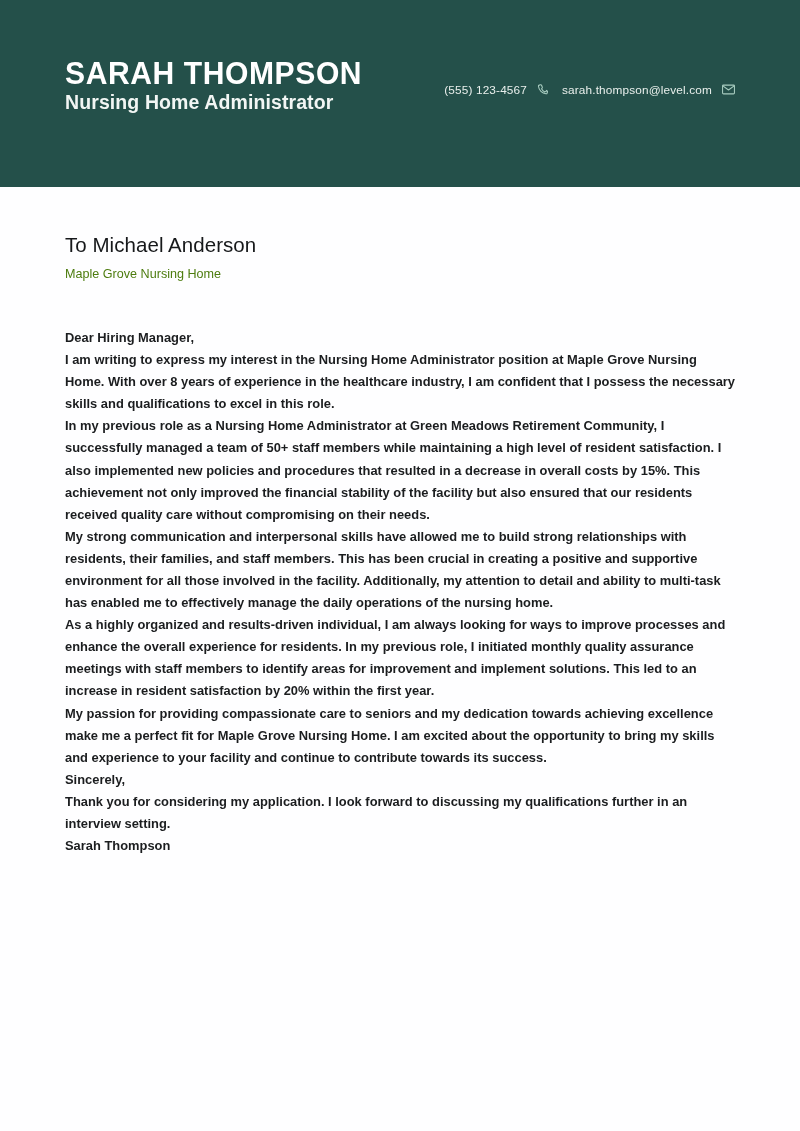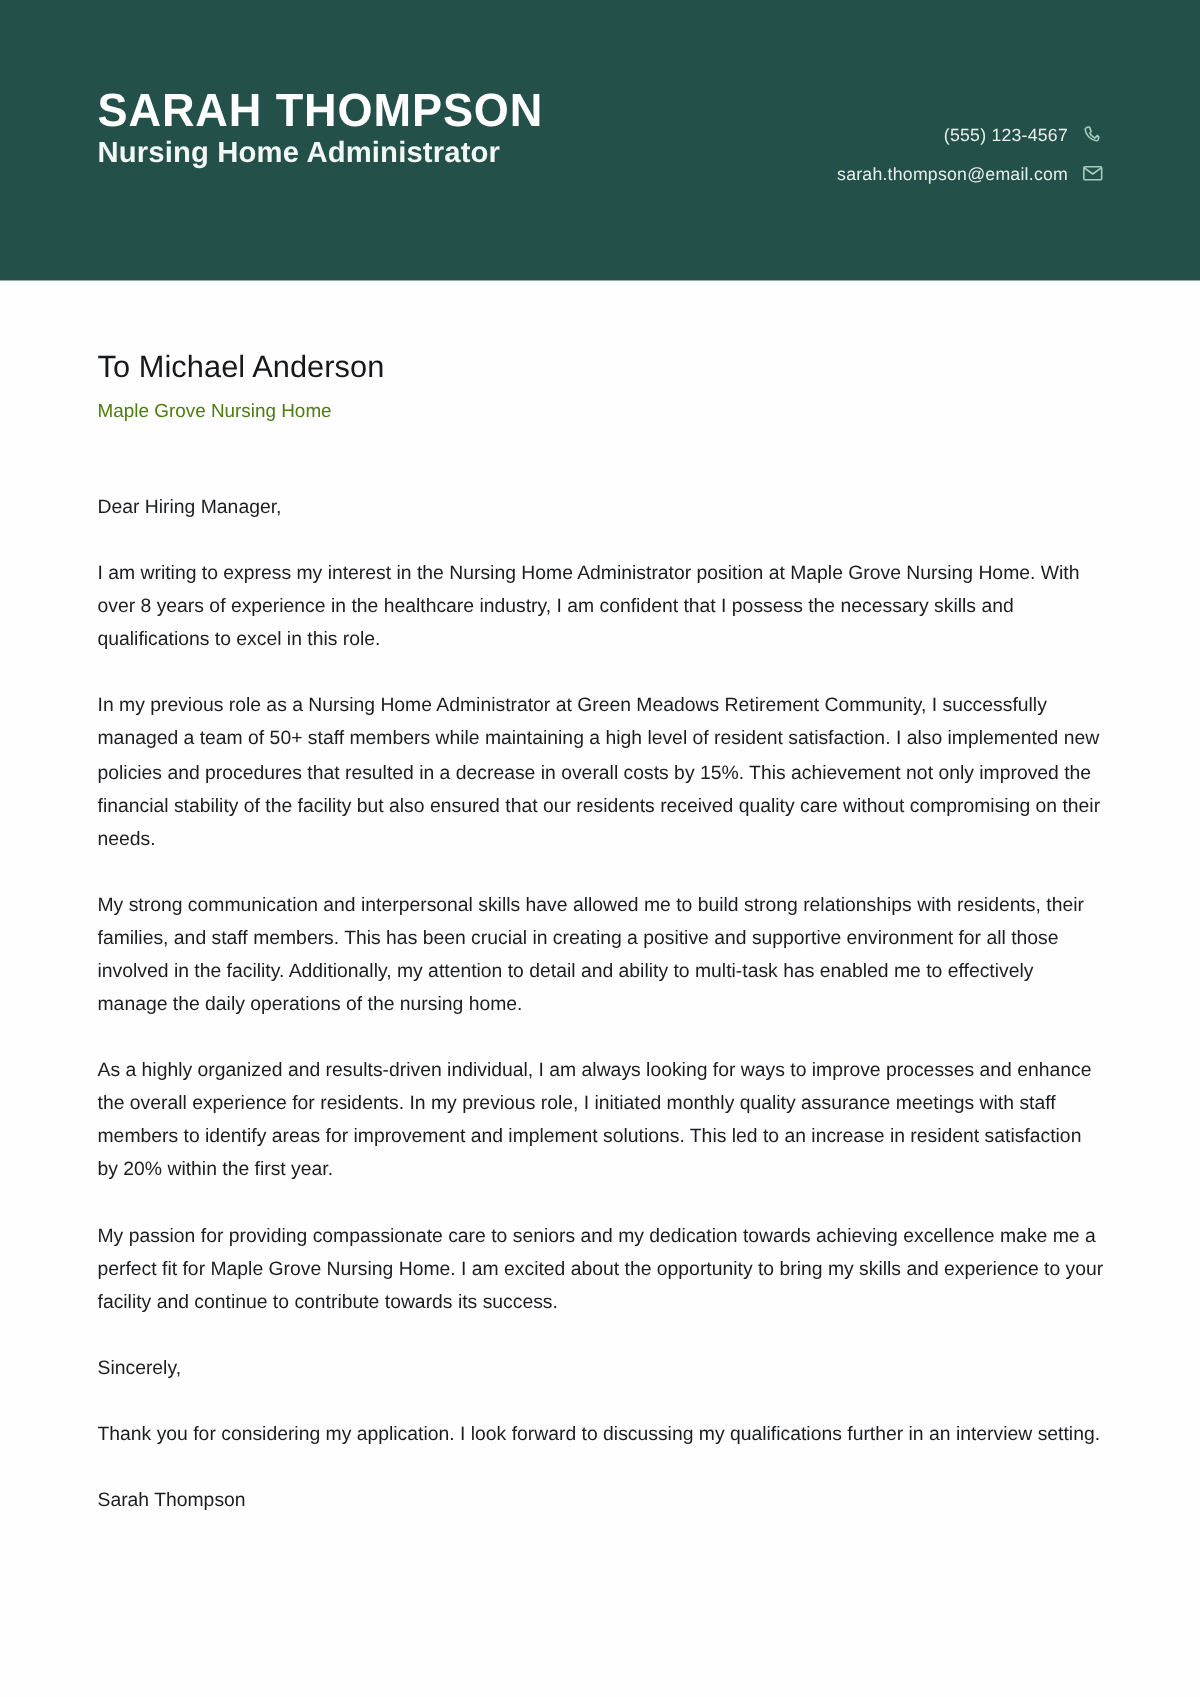--- a/index.html
+++ b/index.html
@@ -57,21 +57,21 @@
     font-size: 19.5px;
     font-weight: 700;
     color: #f2f6f4;
     line-height: 1.2;
     letter-spacing: 0.1px;
     white-space: nowrap;
   }
 
   .header-right {
     display: flex;
-    flex-direction: column;
+    flex-direction: row;
     align-items: flex-end;
     gap: 11px;
     padding-top: 24px;
   }
 
   .contact-row {
     display: flex;
     align-items: center;
     justify-content: flex-end;
     gap: 9px;
@@ -112,21 +112,21 @@
     font-size: 12.6px;
     font-weight: 400;
     color: #4d7c0f;
     line-height: 1.3;
   }
 
   .body-text {
     margin-top: 45px;
     display: flex;
     flex-direction: column;
-    gap: 22px;
+    font-weight: bold;
   }
 
   .para {
     font-size: 12.9px;
     line-height: 22.1px;
     color: #1b1d1f;
     letter-spacing: 0.005px;
     max-width: 672px;
     text-align: left;
   }
@@ -148,21 +148,21 @@
       <div class="contact-row">
         <span class="contact-text">(555) 123-4567</span>
         <span class="contact-icon">
           <svg width="15" height="15" viewBox="0 0 24 24" fill="none" stroke="#a8ccc0" stroke-width="1.7" stroke-linecap="round" stroke-linejoin="round">
             <path d="M16.5 14.8c-.5-.2-1.1-.1-1.5.3l-1 1c-2.2-1.2-4-3-5.2-5.2l1-1c.4-.4.5-1 .3-1.5L8.9 5.2C8.6 4.5 7.9 4.2 7.2 4.4L5.1 5C4.3 5.2 3.8 6 3.9 6.8c.4 3 1.8 5.9 4 8.1 2.2 2.2 5.1 3.6 8.1 4 .8.1 1.6-.4 1.8-1.2l.6-2.1c.2-.7-.1-1.4-.8-1.7l-1.1-.5z"></path>
           </svg>
         </span>
       </div>
 
       <div class="contact-row">
-        <span class="contact-text">sarah.thompson@email.com</span>
+        <span class="contact-text">sarah.thompson@level.com</span>
         <span class="contact-icon">
           <svg width="15" height="15" viewBox="0 0 24 24" fill="none" stroke="#a8ccc0" stroke-width="1.7" stroke-linecap="round" stroke-linejoin="round">
             <rect x="2.5" y="5" width="19" height="14" rx="1.5"></rect>
             <path d="M3 6.2l9 6.6 9-6.6"></path>
           </svg>
         </span>
       </div>
 
     </div>
   </div>

